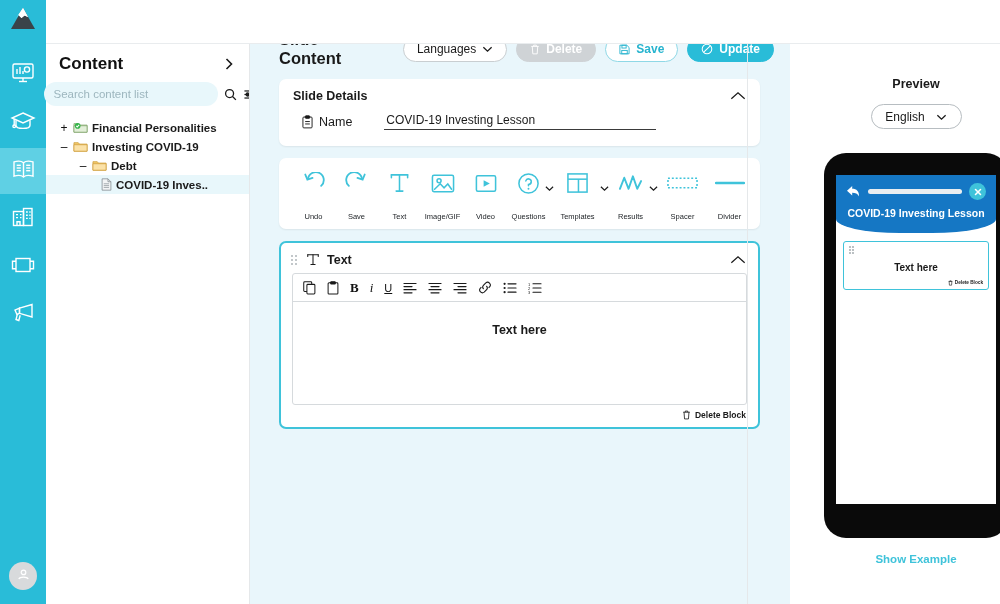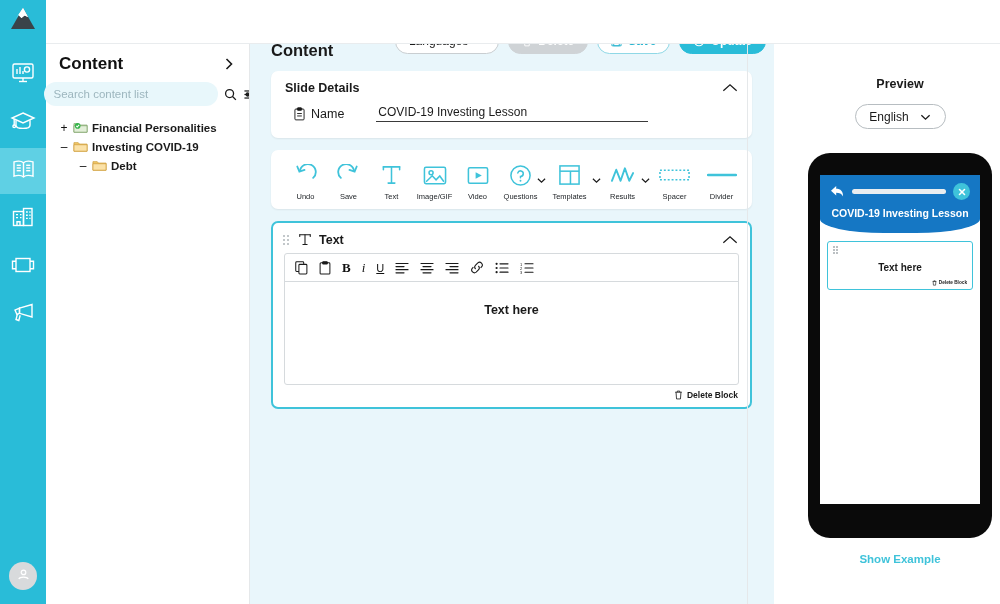--- a/index.html
+++ b/index.html
@@ -67,21 +67,21 @@
   }
   .tree-row.selected { background: #e8f7fb; }
   .tree-toggle { width: 10px; text-align: center; font-size: 12px; color: #111;
      font-family: "Liberation Sans", sans-serif; line-height: 1; }
   .tree-label { font-size: 11.5px; font-weight: 700; color: #1a1a1a; }
   .tree-label.doc { font-weight: 700; }
 
   
   .main {
     flex: 1 1 auto; background: #e9f6fb; height: 604px;
-    padding: 8px; position: relative; width: 560px;
+    padding: 16px; position: relative; width: 560px;
   }
   .main-head {
     display: flex; align-items: center; gap: 9px;
     padding: 14px 0 11px 14px;
   }
   .main-title { font-size: 16.5px; font-weight: 700; color: #1a1a1a; margin-right: 33px; }
   .pill {
     height: 25px; border-radius: 13px; display: inline-flex; align-items: center;
     gap: 6px; padding: 0 13px; font-size: 12px; cursor: pointer;
     font-family: "Liberation Sans", sans-serif; white-space: nowrap;
@@ -110,21 +110,21 @@
     font-family: "Liberation Sans", sans-serif;
   }
 
   
   .toolbar { display: flex; align-items: flex-start; padding: 12px 10px 8px 14px; gap: 2px; }
   .tool {
     display: flex; flex-direction: column; align-items: center; width: 41px;
     cursor: pointer; position: relative;
   }
   .tool-ico { height: 26px; display: flex; align-items: center; justify-content: center; }
-  .tool-lbl { font-size: 7.5px; color: #22262a; margin-top: 4px; white-space: nowrap; font-weight:400; }
+  .tool-lbl { font-size: 7.5px; color: #22262a; margin-top: 16px; white-space: nowrap; font-weight:400; }
   .tool-caret { position: absolute; right: -5px; top: 8px; cursor: pointer; }
 
   
   .block-card {
     background: #fff; border: 2px solid #3fc3da; border-radius: 7px;
     margin: 0 14px 12px 14px;
   }
   .block-head { display: flex; align-items: center; gap: 7px; padding: 9px 12px 6px 10px; }
   .drag-dots { display: grid; grid-template-columns: 2px 2px; gap: 2px; cursor: grab; }
   .drag-dots i { width: 2px; height: 2px; background: #aeb4b8; display: block; border-radius: 50%;}
@@ -374,20 +374,32 @@
         <span class="tree-toggle">–</span>
         <span style="display:flex">
           <svg width="15" height="13" viewBox="0 0 16 13">
             <path d="M1 2.4 h4.6 l1.3 1.5 H15 v7.6 H1 Z" fill="#f3c96a" stroke="#cf9f3c" stroke-width="0.8"></path>
             <path d="M1 4.6 h14 v6.9 H1 Z" fill="#fbe2a8" stroke="#cf9f3c" stroke-width="0.8"></path>
           </svg>
         </span>
         <span class="tree-label">Debt</span>
       </div>
 
+      <div class="tree-row selected" style="padding-left:55px">
+        <span style="display:flex">
+          <svg width="11" height="13" viewBox="0 0 12 14">
+            <path d="M1.2 0.8 H7.6 L10.8 4 V13.2 H1.2 Z" fill="#f2f4f5" stroke="#7b858b" stroke-width="0.8"></path>
+            <path d="M7.6 0.8 V4 H10.8" fill="none" stroke="#7b858b" stroke-width="0.8"></path>
+            <line x1="3" y1="6.2" x2="8.8" y2="6.2" stroke="#7b858b" stroke-width="0.7"></line>
+            <line x1="3" y1="8.2" x2="8.8" y2="8.2" stroke="#7b858b" stroke-width="0.7"></line>
+            <line x1="3" y1="10.2" x2="8.8" y2="10.2" stroke="#7b858b" stroke-width="0.7"></line>
+          </svg>
+        </span>
+        <span class="tree-label doc">COVID-19 Inves..</span>
+      </div>
     </div>
   </div>
 
   <div class="divider-v"></div>
 
   <div class="main">
 
     <div class="main-head">
       <span class="main-title">Slide Content</span>
 

